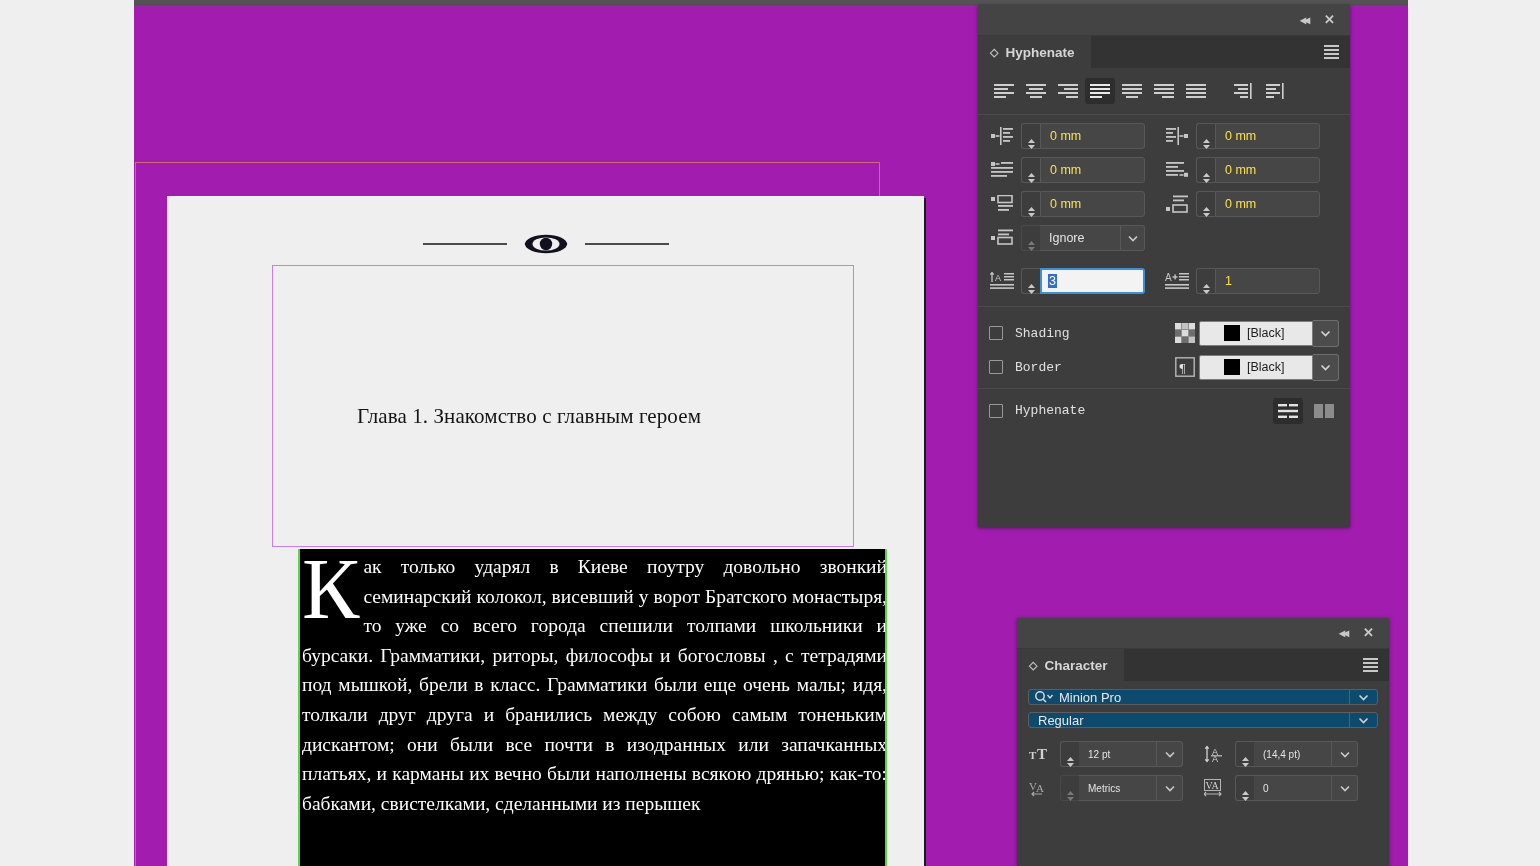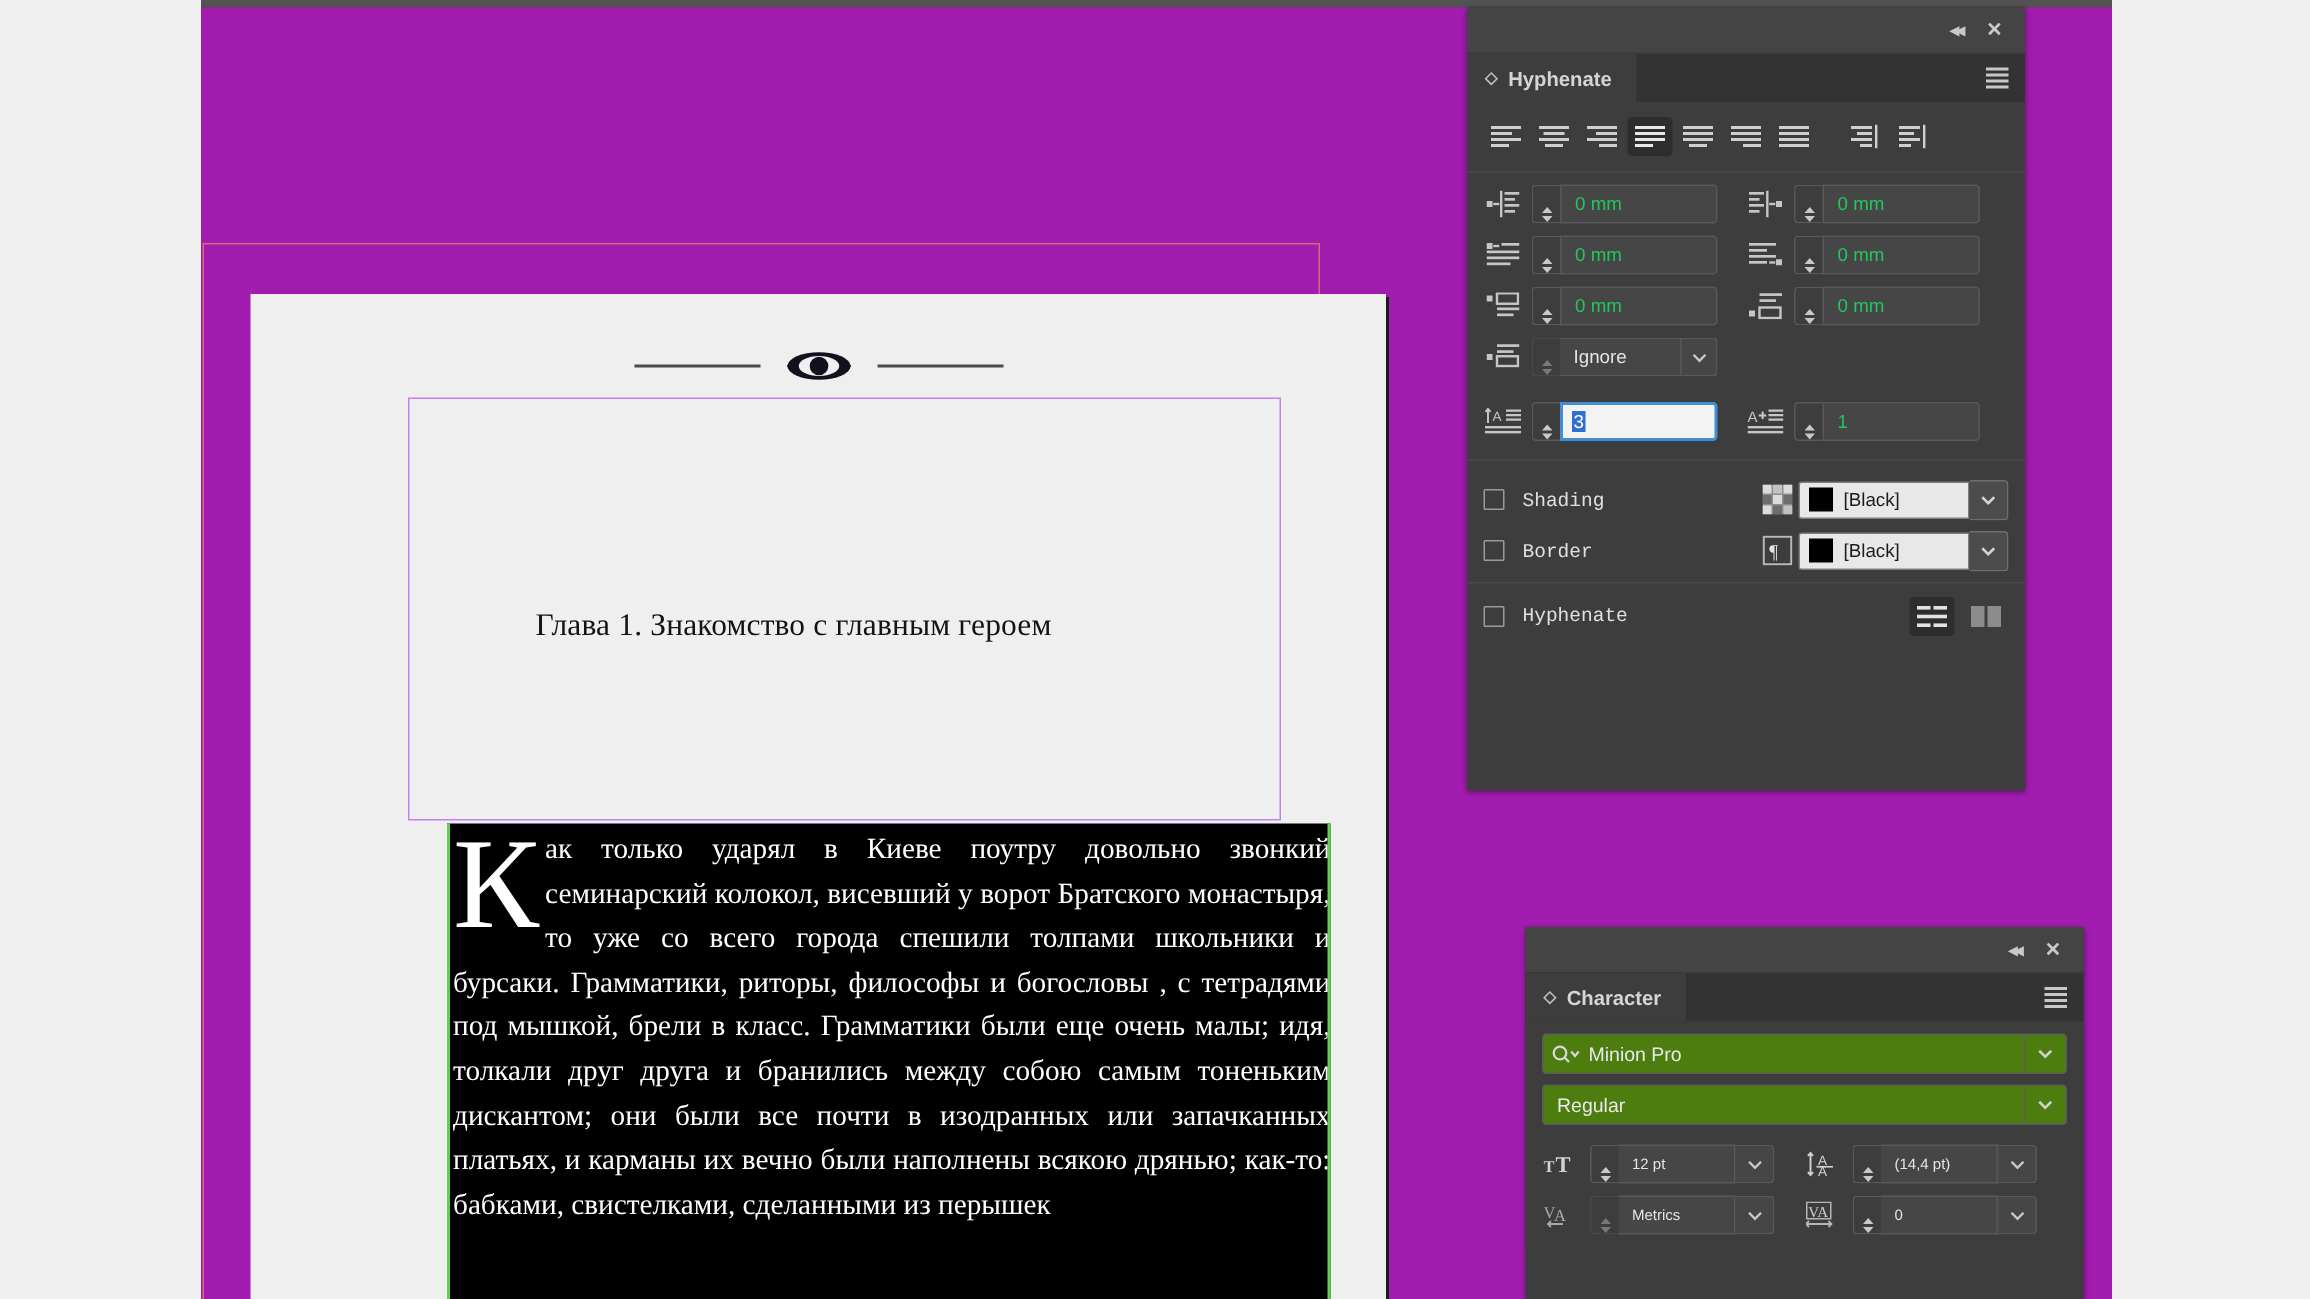--- a/index.html
+++ b/index.html
@@ -156,21 +156,21 @@
     border: 1px solid #585858; border-right: none;
     border-radius: 3px 0 0 3px;
     display: flex; flex-direction: column; align-items: center; justify-content: center;
     cursor: pointer; flex: 0 0 auto;
   }
   .stepper.disabled { opacity: .42; }
   .stepper i { display:block; width: 9px; height: 6px; }
   .numbox {
     height: 26px; background: #464646;
     border: 1px solid #585858; border-radius: 0 3px 3px 0;
-    color: #22c55e; font-size: 12.5px;
+    color: #fde047; font-size: 12.5px;
     display: flex; align-items: center; padding-left: 9px;
     width: 105px; cursor: text;
   }
   .numbox.editing {
     background: #f3f3f3; border: 2px solid #3e8fd8; border-radius: 0 3px 3px 0;
     color: #111; padding-left: 6px;
   }
   .numbox .sel {
     background: #2f6fce; color: #ffffff; padding: 0 1px;
   }
@@ -204,20 +204,21 @@
   }
   .optlabel { color: #e0e0e0; font-size: 13px; flex: 1 1 auto; font-family: Liberation Mono, monospace; }
   .swatch-icon {
     width: 24px; height: 24px; margin-right: 2px; flex: 0 0 auto;
     display: flex; align-items: center; justify-content: center;
   }
   .colorbox {
     display: flex; align-items: center; height: 25px; width: 114px;
     background: #e8e8e8; border: 1px solid #7d7d7d; border-radius: 2px 0 0 2px;
     cursor: pointer;
+    padding-left: 18px;
   }
   .colorbox .chip {
     width: 16px; height: 16px; background: #000; margin: 0 7px 0 6px; flex:0 0 auto;
   }
   .colorbox .cname { color: #1b1b1b; font-size: 12.5px; }
   .colorcaret {
     width: 26px; height: 27px; background: #4c4c4c;
     border: 1px solid #6e6e6e; border-left: none; border-radius: 0 3px 3px 0;
     display: flex; align-items: center; justify-content: center; cursor: pointer;
   }
@@ -227,22 +228,22 @@
   }
   .tglbtn {
     width: 30px; height: 26px; border-radius: 3px; margin-left: 6px;
     display: flex; align-items: center; justify-content: center; cursor: pointer;
   }
   .tglbtn.active { background: #2d2d2d; }
 
   
   .font-row { padding: 8px 11px 0 11px; }
   .fontfield {
-    display: flex; align-items: center; height: 27px;
-    background: #4d7c0f; border: 1px solid #5d5d5d; border-radius: 3px;
+    display: flex; align-items: center; height: 16px;
+    background: #0c4a6e; border: 1px solid #5d5d5d; border-radius: 3px;
     margin-bottom: 7px; cursor: pointer;
   }
   .fontfield .ff-search { width: 30px; display:flex; align-items:center; justify-content:center; }
   .fontfield .ff-name { color: #e9e9e9; font-size: 13px; flex: 1 1 auto; }
   .fontfield .ff-name.pad { padding-left: 9px; }
   .fontfield .ff-caret {
     width: 28px; height: 100%; border-left: 1px solid #5d5d5d;
     display: flex; align-items: center; justify-content: center;
   }
   .char-grid { padding: 6px 11px 10px 11px; }

